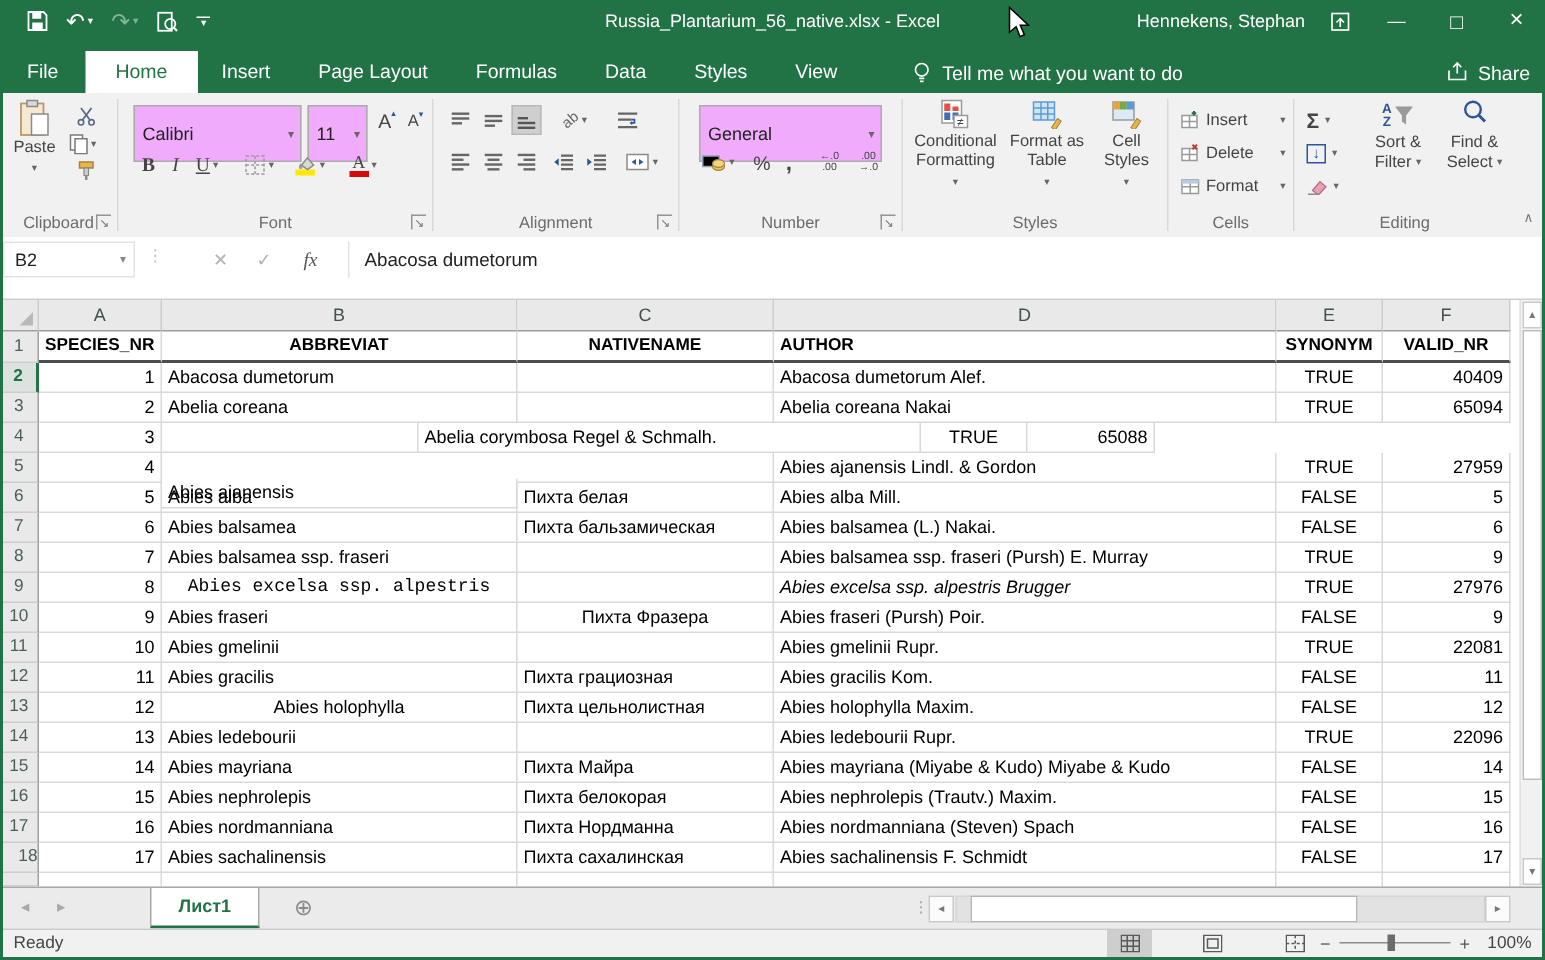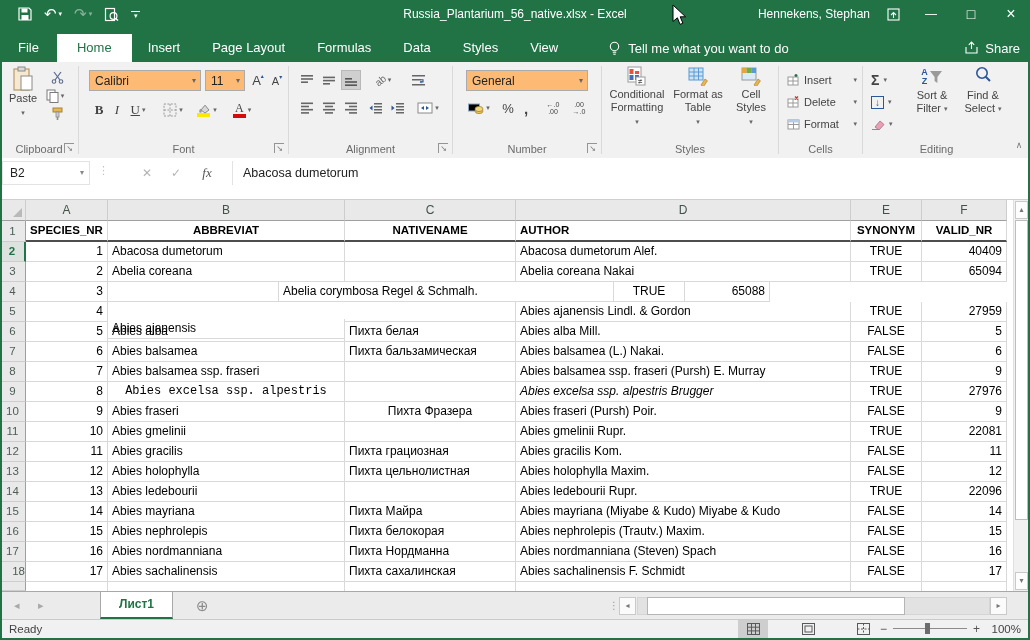--- a/index.html
+++ b/index.html
@@ -22,21 +22,21 @@
   .rtab{height:28px;line-height:28px;padding:0 16px;font-size:13px;color:#fff;}
   .rtab.sel{background:#fff;color:#217346;}
   #tellme{display:flex;align-items:center;height:28px;margin-left:34px;color:#fff;font-size:13px;gap:7px;}
   #share{position:absolute;right:10px;bottom:0;height:28px;display:flex;align-items:center;gap:6px;color:#fff;font-size:13px;}
   
   #ribbon{position:absolute;left:0;top:62px;width:1030px;height:96px;background:#f1f1f1;border-bottom:1px solid #d5d3d1;font-size:11px;color:#444;}
   .grp{position:absolute;top:0;height:96px;}
   .gsep{position:absolute;top:4px;height:88px;width:1px;background:#d9d9d9;}
   .glabel{position:absolute;bottom:3px;left:0;right:0;text-align:center;font-size:11px;color:#6b6b6b;}
   .launcher{position:absolute;bottom:5px;right:4px;width:9px;height:9px;border-top:1px solid #949494;border-left:1px solid #949494;font-size:8px;line-height:9px;text-align:center;color:#767676;}
-  .combo{position:absolute;background:#fdba74;border:1px solid #ababab;height:21px;box-sizing:border-box;font-size:12px;color:#222;display:flex;align-items:center;padding-left:5px;}
+  .combo{position:absolute;background:#f0abfc;border:1px solid #ababab;height:38px;box-sizing:border-box;font-size:12px;color:#222;display:flex;align-items:center;padding-left:5px;}
   .combo .dd{position:absolute;right:4px;font-size:8px;color:#666;}
   .sbtn{position:absolute;display:flex;align-items:center;justify-content:center;color:#444;}
   .sbtn .dd{font-size:7px;color:#666;margin-left:2px;}
   .selbtn{background:#cfcfcf;border:1px solid #b8b8b8;box-sizing:border-box;}
   .bigbtn{position:absolute;top:4px;display:flex;flex-direction:column;align-items:center;font-size:11px;color:#444;text-align:center;line-height:13px;}
   .bigbtn .dd{font-size:7px;color:#666;margin-top:1px;}
   .rowbtn{position:absolute;height:20px;display:flex;align-items:center;gap:4px;font-size:11px;color:#444;}
   .rowbtn .dd{font-size:7px;color:#666;}
   .bar-swatch{width:13px;height:4px;margin-top:-1px;}
   .dec-ico{font-size:7px;line-height:7px;white-space:pre-line;text-align:center;color:#444;}
@@ -619,21 +619,21 @@
         <div class="cell" style="width: 82px; height: 20px; text-align: right;">11</div>
         <div class="cell" style="width: 237px; height: 20px; text-align: left;">Abies gracilis</div>
         <div class="cell" style="width: 171px; height: 20px; text-align: left;">Пихта грациозная</div>
         <div class="cell" style="width: 335px; height: 20px; text-align: left;">Abies gracilis Kom.</div>
         <div class="cell" style="width: 71px; height: 20px; text-align: center;">FALSE</div>
         <div class="cell" style="width: 85px; height: 20px; text-align: right;">11</div>
       </div>
       <div class="grow" style="height: 20px;">
         <div class="rowhdr" style="height: 20px;">13</div>
         <div class="cell" style="width: 82px; height: 20px; text-align: right;">12</div>
-        <div class="cell" style="width: 237px; height: 20px; text-align: left;">Abies holophylla</div>
+        <div class="cell" style="width: 237px; height: 20px; text-align: center;">Abies holophylla</div>
         <div class="cell" style="width: 171px; height: 20px; text-align: left;">Пихта цельнолистная</div>
         <div class="cell" style="width: 335px; height: 20px; text-align: left;">Abies holophylla Maxim.</div>
         <div class="cell" style="width: 71px; height: 20px; text-align: center;">FALSE</div>
         <div class="cell" style="width: 85px; height: 20px; text-align: right;">12</div>
       </div>
       <div class="grow" style="height: 20px;">
         <div class="rowhdr" style="height: 20px;">14</div>
         <div class="cell" style="width: 82px; height: 20px; text-align: right;">13</div>
         <div class="cell" style="width: 237px; height: 20px; text-align: left;">Abies ledebourii</div>
         <div class="cell" style="width: 171px; height: 20px; text-align: left;"></div>

